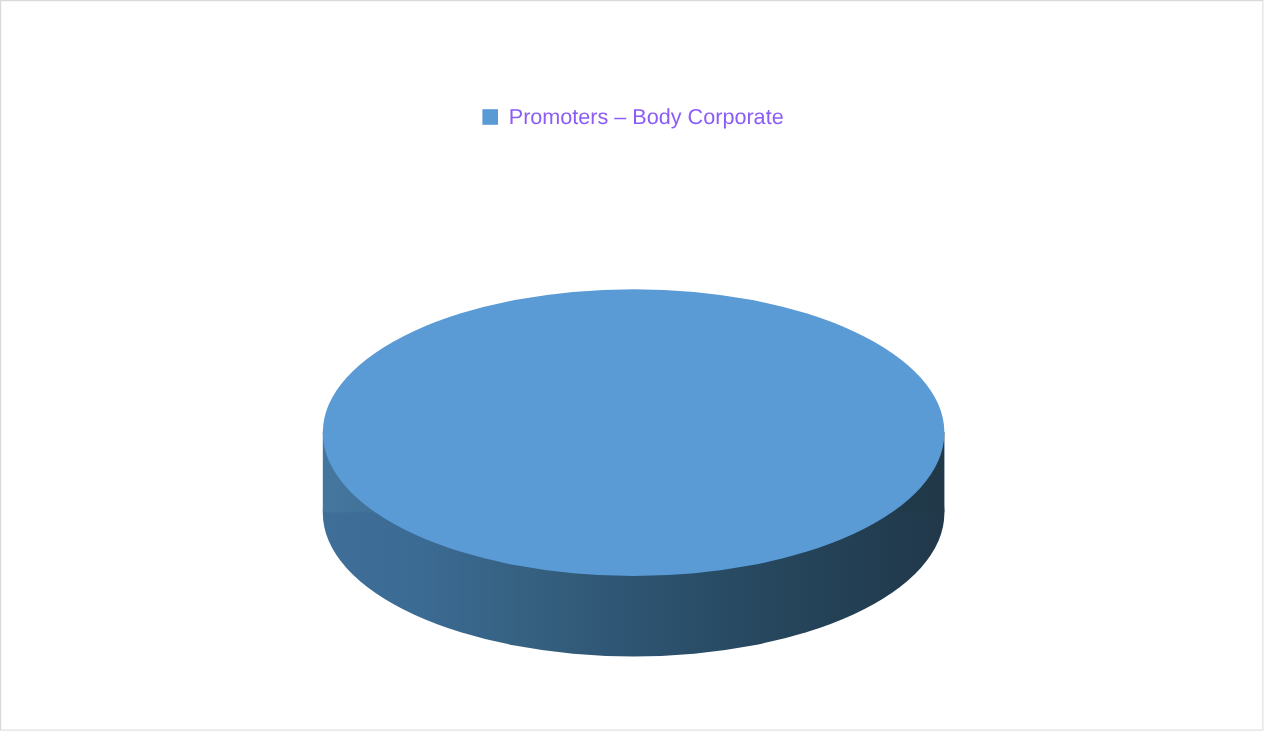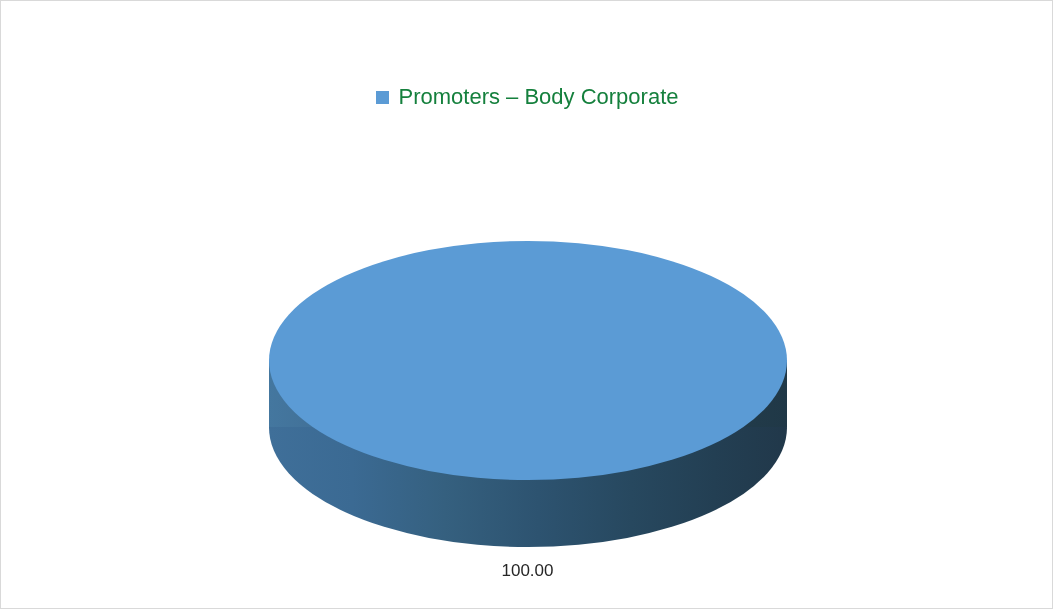--- a/index.html
+++ b/index.html
@@ -50,22 +50,22 @@
     display: flex;
     align-items: center;
   }
   .legend-swatch {
     width: 13px;
     height: 13px;
     margin-right: 9px;
     flex: 0 0 auto;
   }
   .legend-label {
-    font-size: 22px;
-    color: #15803d;
+    font-size: 18px;
+    color: #8b5cf6;
     line-height: 24px;
     white-space: nowrap;
   }
 
   
   #plot-area {
     position: absolute;
     left: 0;
     top: 130px;
     width: 1053px;
@@ -154,17 +154,16 @@
   </div>
 
   <div id="plot-area">
 
     <div id="pie3d">
       <div class="pie-base"></div>
       <div class="pie-wall"></div>
       <div class="pie-top"></div>
     </div>
 
-    <div id="data-label">100.00</div>
 
   </div>
 
 </div>
 
 </body></html>

